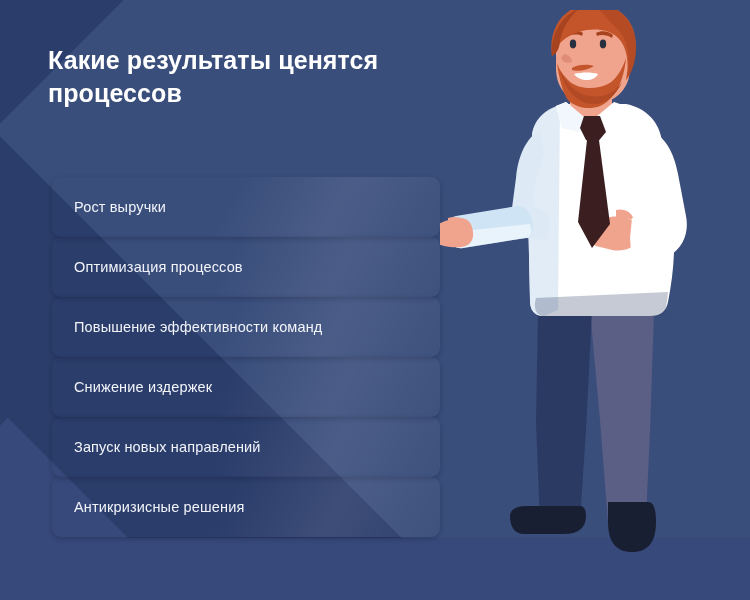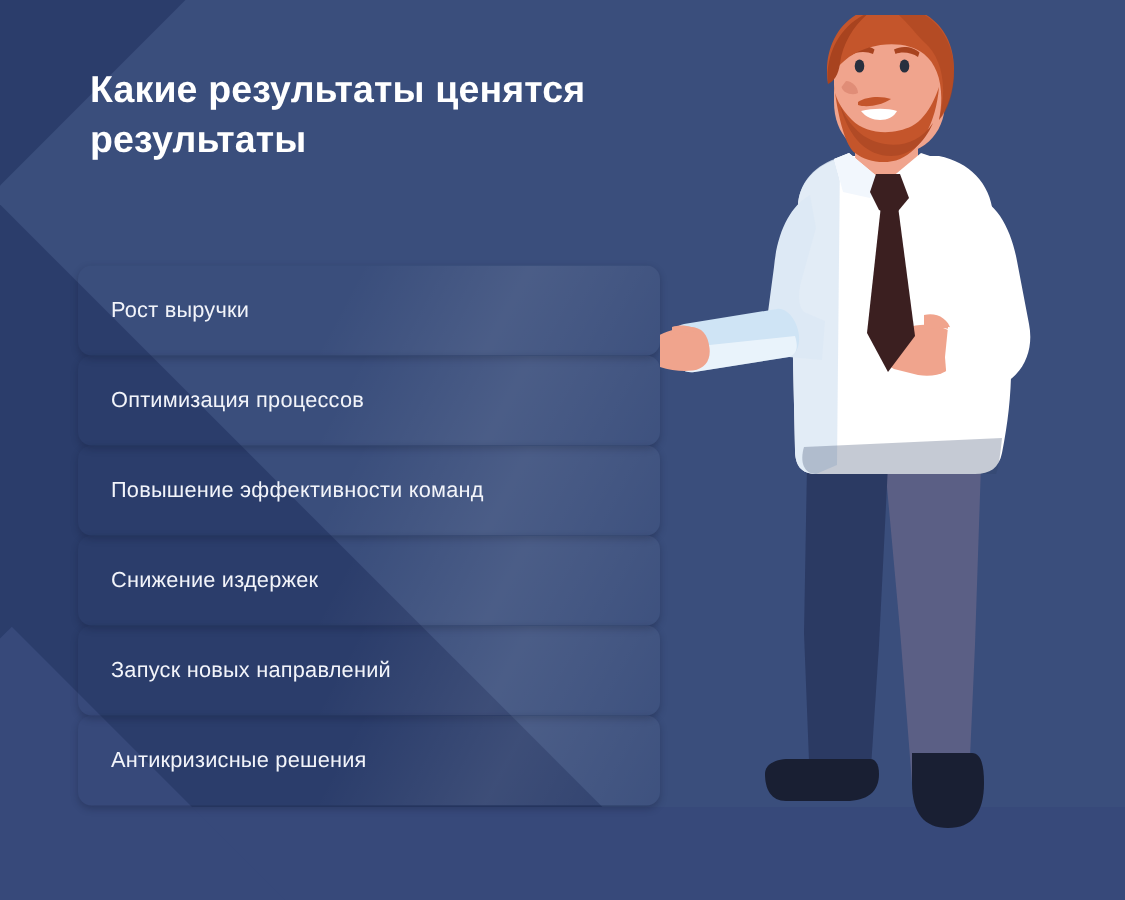--- a/index.html
+++ b/index.html
@@ -27,21 +27,21 @@
   }
   .band-bl2{
     left:-380px;bottom:-30px;width:600px;height:300px;
     background:#37497a;
     transform:rotate(-45deg);
     transform-origin:100% 100%;
   }
 
   
   .title{
-    position:absolute;left:60px;top:44px;width:420px;
+    position:absolute;left:48px;top:44px;width:420px;
     color:#ffffff;font-size:25px;font-weight:bold;line-height:1.30;
     letter-spacing:.1px;
   }
 
   
   .cards{position:absolute;left:52px;top:177px;width:388px;}
   .card{
     position:relative;height:60px;margin-bottom:0px;
     border-radius:9px;
     background:linear-gradient(128deg,#4c5c8c 0%,#566severe 0%, #4f5f8e 38%,#63719c 100%);
@@ -69,21 +69,21 @@
 <body>
 
 <div class="stage">
 
   <div class="band band-tr"></div>
   <div class="band band-bottom"></div>
   <div class="band band-bl2"></div>
 
   <div class="title">
     <div>Какие результаты ценятся</div>
-    <div>результаты</div>
+    <div>процессов</div>
   </div>
 
   <div class="cards">
     <div class="card">
       <span class="card-label">Рост выручки</span>
       <span class="sheen"></span>
     </div>
     <div class="card">
       <span class="card-label">Оптимизация процессов</span>
       <span class="sheen"></span>

